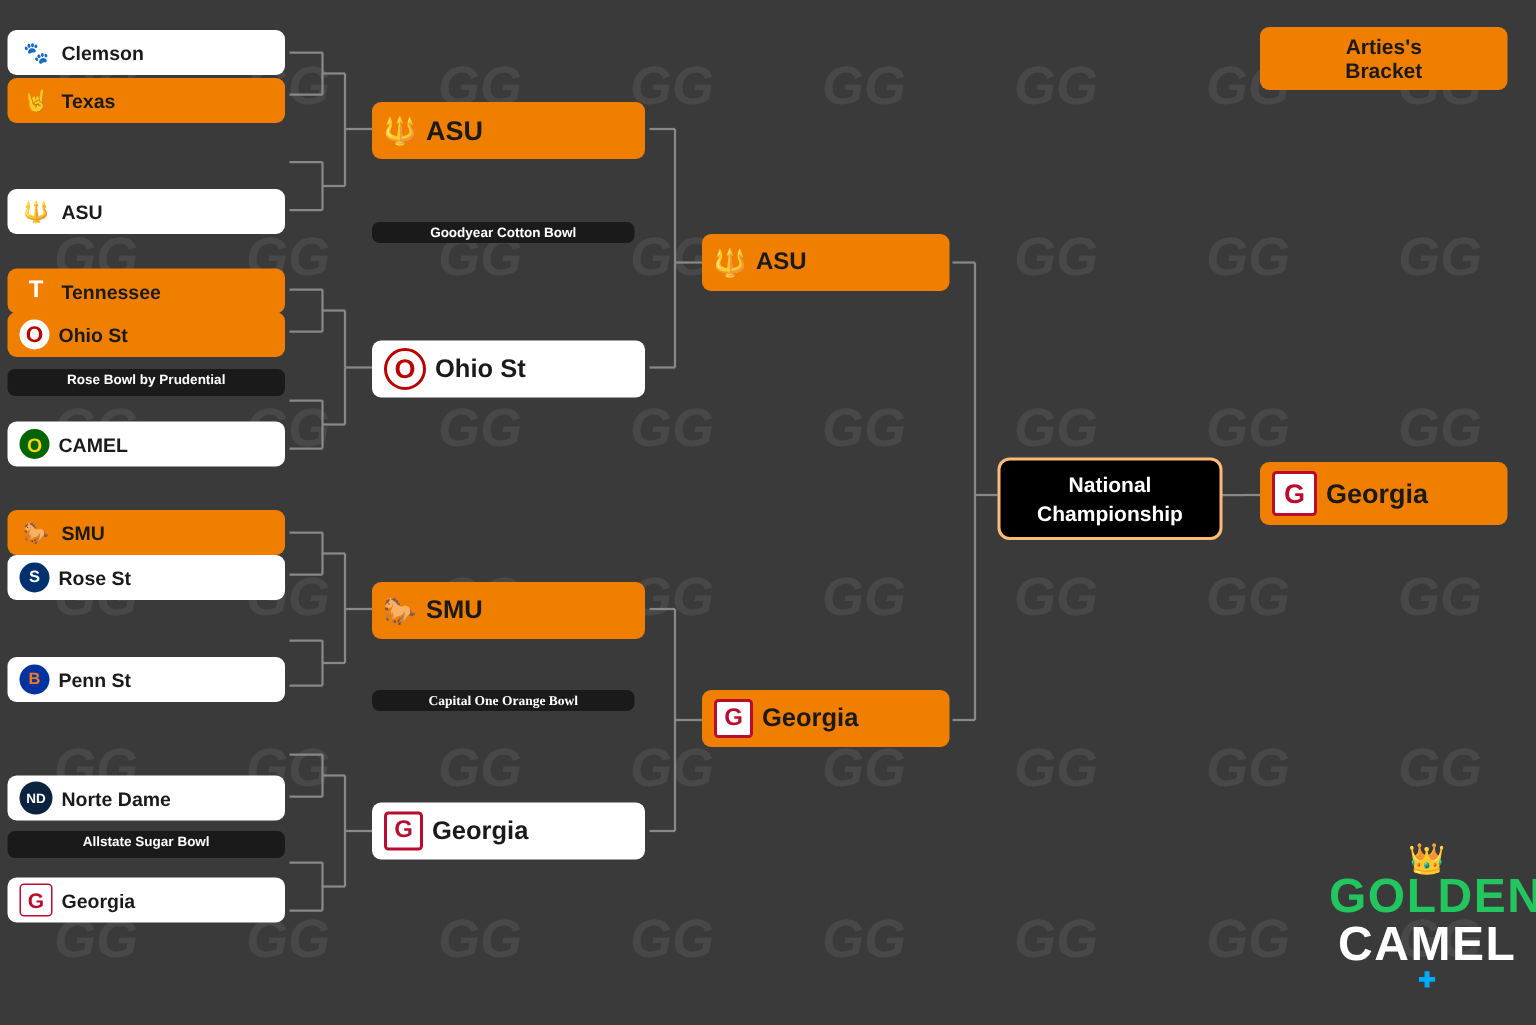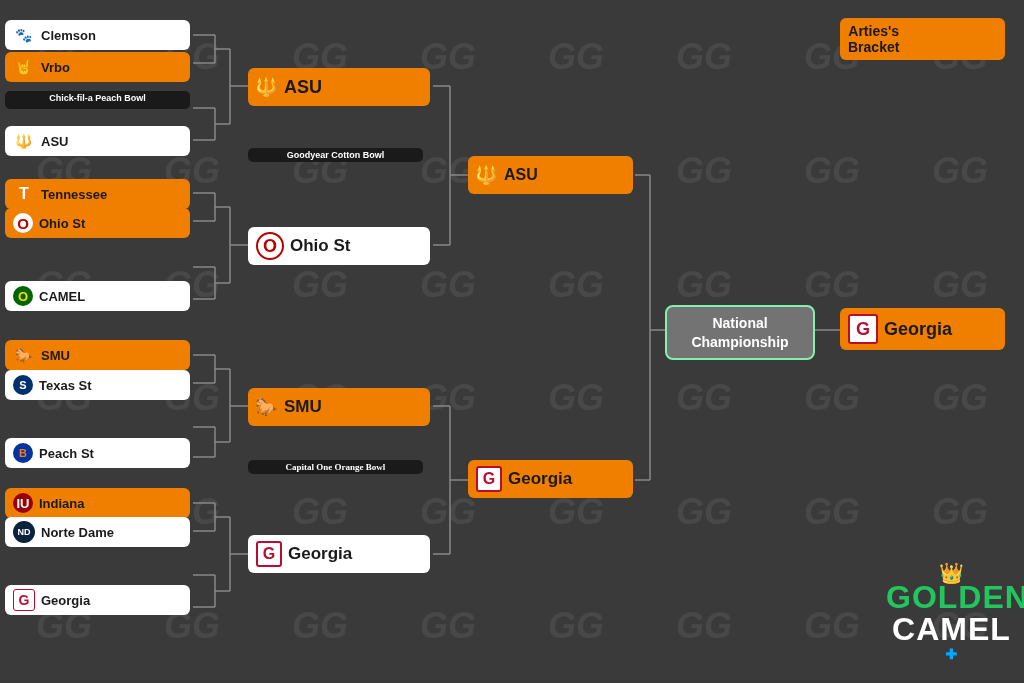--- a/index.html
+++ b/index.html
@@ -46,23 +46,23 @@
       background: #f07f00;
       color: #1a1a1a;
       border: none;
     }
     .team-box.white {
       background: #ffffff;
       color: #1a1a1a;
       border: none;
     }
     .team-box.dark {
-      background: #737373;
+      background: #000000;
       color: #ffffff;
-      border: 2px solid #86efac;
+      border: 2px solid #fdba74;
     }
     .bowl-label {
       background: #1a1a1a;
       color: #ffffff;
       border-radius: 5px;
       padding: 2px 8px;
       font-size: 9px;
       font-weight: 600;
       text-align: center;
     }
@@ -268,72 +268,69 @@
     <line x1="830" y1="330" x2="845" y2="330" stroke="#888" stroke-width="1.5"></line>
   </svg>
 
   <div class="el team-box white team-sm" style="left:5px; top:20px; width:185px;">
     <span class="team-icon">🐾</span>
     <span>Clemson</span>
   </div>
 
   <div class="el team-box orange team-sm" style="left:5px; top:52px; width:185px;">
     <span class="team-icon">🤘</span>
-    <span>Vrbo</span>
-  </div>
-
-  <div class="el bowl-label bowl-sm" style="left:5px; top:91px; width:185px;">Chick-fil-a Peach Bowl</div>
+    <span>Texas</span>
+  </div>
+
 
   <div class="el team-box white team-sm" style="left:5px; top:126px; width:185px;">
     <span class="team-icon">🔱</span>
     <span>ASU</span>
   </div>
 
   <div class="el team-box orange team-sm" style="left:5px; top:179px; width:185px;">
     <span class="team-icon" style="font-weight:900; font-size:16px; color:#fff;">T</span>
     <span>Tennessee</span>
   </div>
 
   <div class="el team-box orange team-sm" style="left:5px; top:208px; width:185px;">
     <span class="team-icon" style="font-weight:900; font-size:15px; color:#bb0000; background:#fff; border-radius:50%; width:20px; height:20px; display:flex; align-items:center; justify-content:center;">O</span>
     <span>Ohio St</span>
   </div>
 
+  <div class="el bowl-label bowl-sm" style="left:5px; top:246px; width:185px;">Rose Bowl by Prudential</div>
 
   <div class="el team-box white team-sm" style="left:5px; top:281px; width:185px;">
     <span class="team-icon" style="background:#006400; color:#ffd700; border-radius:50%; width:20px; height:20px; font-weight:900; font-size:13px; display:flex; align-items:center; justify-content:center;">O</span>
     <span>CAMEL</span>
   </div>
 
   <div class="el team-box orange team-sm" style="left:5px; top:340px; width:185px;">
     <span class="team-icon">🐎</span>
     <span>SMU</span>
   </div>
 
   <div class="el team-box white team-sm" style="left:5px; top:370px; width:185px;">
     <span class="team-icon" style="background:#00316E; color:#fff; border-radius:50%; width:20px; height:20px; font-size:11px; font-weight:900; display:flex; align-items:center; justify-content:center;">S</span>
-    <span>Texas St</span>
+    <span>Rose St</span>
   </div>
 
 
   <div class="el team-box white team-sm" style="left:5px; top:438px; width:185px;">
     <span class="team-icon" style="background:#0033a0; color:#f47920; border-radius:50%; width:20px; height:20px; font-size:11px; font-weight:900; display:flex; align-items:center; justify-content:center;">B</span>
-    <span>Peach St</span>
-  </div>
-
-  <div class="el team-box orange team-sm" style="left:5px; top:488px; width:185px;">
-    <span class="team-icon" style="font-weight:900; font-size:13px; color:#fff; background:#990000; border-radius:50%; width:20px; height:20px; display:flex; align-items:center; justify-content:center;">IU</span>
-    <span>Indiana</span>
-  </div>
+    <span>Penn St</span>
+  </div>
+
 
   <div class="el team-box white team-sm" style="left:5px; top:517px; width:185px;">
     <span class="team-icon" style="font-weight:900; font-size:9px; color:#fff; background:#0c2340; border-radius:50%; width:22px; height:22px; display:flex; align-items:center; justify-content:center;">ND</span>
     <span>Norte Dame</span>
   </div>
 
+  <div class="el bowl-label bowl-sm" style="left:5px; top:554px; width:185px;">Allstate Sugar Bowl</div>
 
   <div class="el team-box white team-sm" style="left:5px; top:585px; width:185px;">
     <span class="team-icon" style="font-weight:900; font-size:14px; color:#ba0c2f; background:#fff; border-radius:3px; width:22px; height:22px; display:flex; align-items:center; justify-content:center; border: 1px solid #ba0c2f;">G</span>
     <span>Georgia</span>
   </div>
 
   <div class="el bowl-label" style="left:248px; top:148px; width:175px;">Goodyear Cotton Bowl</div>
   <div class="el team-box orange team-r2" style="left:248px; top:68px; width:182px;">
     <span class="team-icon" style="font-size:18px;">🔱</span>
     <span style="font-size:18px; font-weight:900;">ASU</span>
@@ -363,21 +360,21 @@
 
   <div class="el team-box orange team-r3" style="left:468px; top:460px; width:165px;">
     <span class="team-icon" style="font-weight:900; font-size:16px; color:#ba0c2f; border-radius:3px; width:26px; height:26px; display:flex; align-items:center; justify-content:center; background:#fff; border:2px solid #ba0c2f;">G</span>
     <span style="font-size:17px; font-weight:900;">Georgia</span>
   </div>
 
   <div class="el team-box dark" style="left:665px; top:305px; width:150px; height:55px; font-size:14px; text-align:center; justify-content:center; flex-direction:column; border-radius:8px;">
     <span style="line-height:1.3;">National<br>Championship</span>
   </div>
 
-  <div class="el team-box orange" style="left:840px; top:18px; width:165px; height:42px; font-size:14px; font-weight:900; text-align:center; ">
+  <div class="el team-box orange" style="left:840px; top:18px; width:165px; height:42px; font-size:14px; font-weight:900; text-align:center; justify-content:center;">
     <span>Arties's<br>Bracket</span>
   </div>
 
   <div class="el team-box orange team-r5" style="left:840px; top:308px; width:165px;">
     <span class="team-icon" style="font-weight:900; font-size:18px; color:#ba0c2f; border-radius:3px; width:30px; height:30px; display:flex; align-items:center; justify-content:center; background:#fff; border:2px solid #ba0c2f;">G</span>
     <span style="font-size:18px; font-weight:900;">Georgia</span>
   </div>
 
   <div class="golden-camel">
     <div style="display:flex; align-items:flex-start; gap:4px;">

